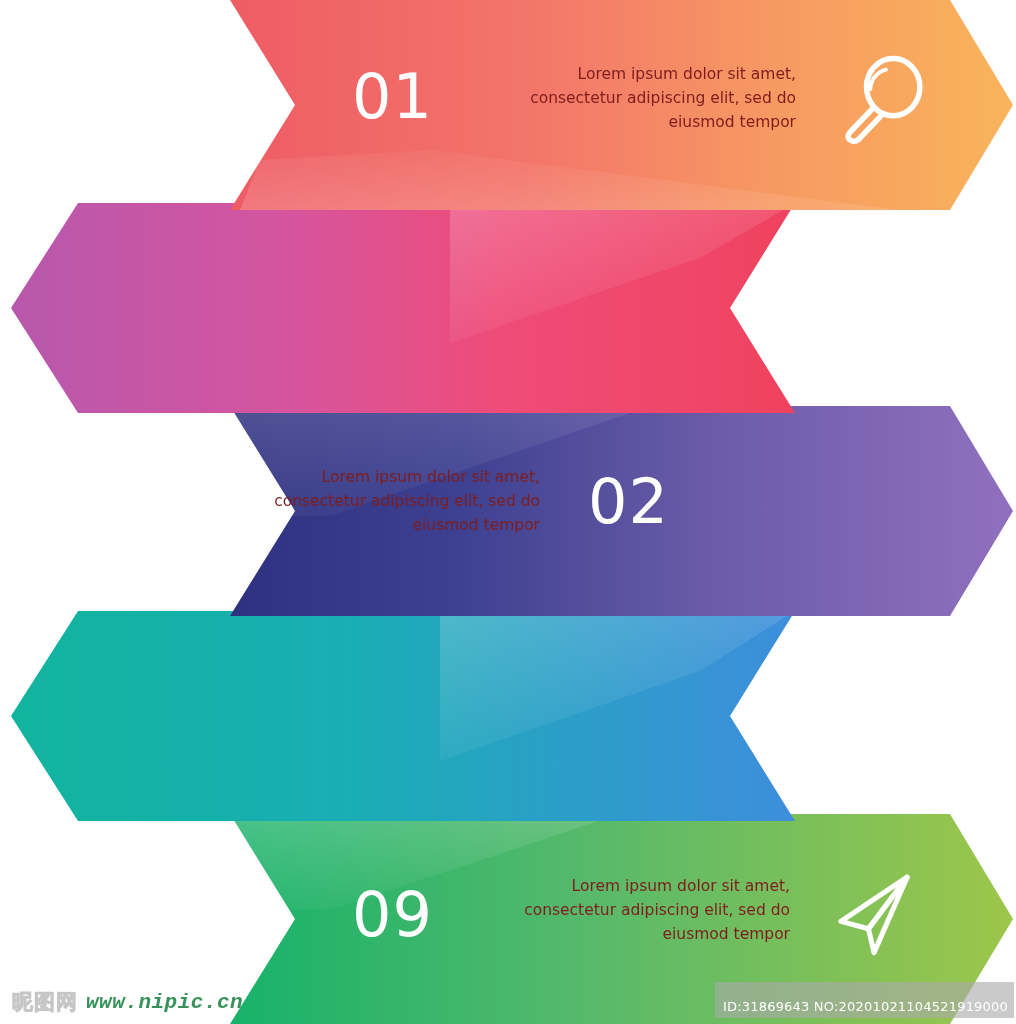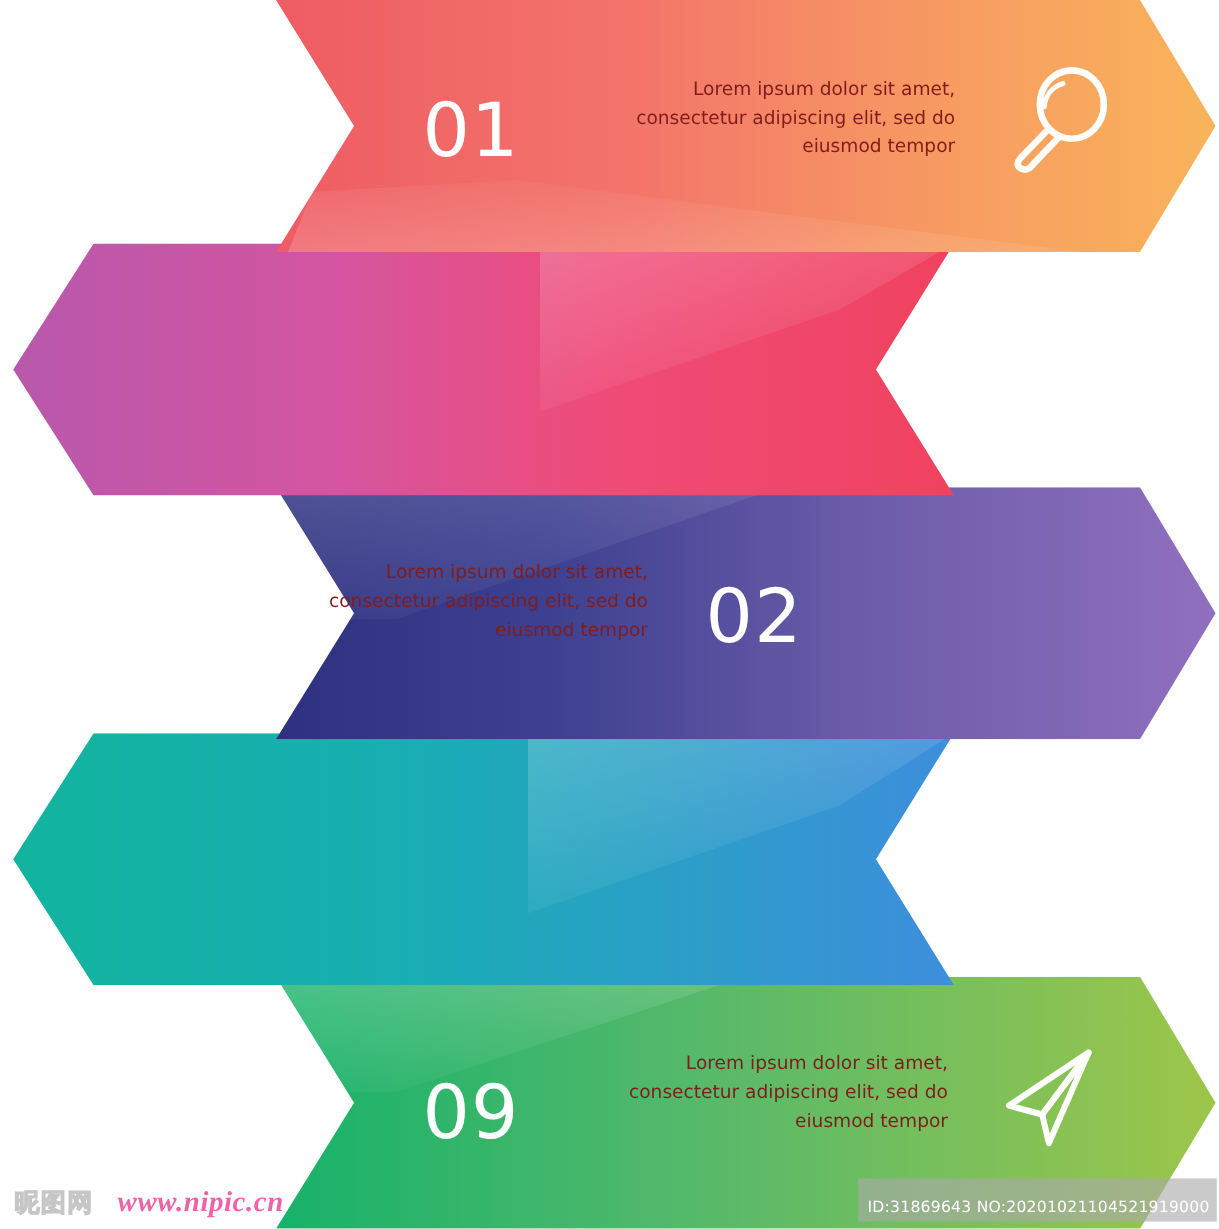--- a/index.html
+++ b/index.html
@@ -47,21 +47,20 @@
 
   .num {
     position: absolute;
     color: #ffffff;
     font-size: 62px;
     font-weight: 400;
     letter-spacing: 1px;
     line-height: 1;
     font-family: "DejaVu Sans", sans-serif;
     white-space: nowrap;
-    margin-top: 12px;
   }
 
   .desc {
     position: absolute;
     color: #7f1d1d;
     font-size: 15.5px;
     line-height: 1.55;
     text-align: right;
     width: 300px;
     font-family: "DejaVu Sans", sans-serif;
@@ -99,38 +98,38 @@
   
   .r5 { top: 814px; }
 
   
   #watermark-left {
     position: absolute;
     left: 12px;
     bottom: 8px;
     display: flex;
     align-items: center;
-    gap: 20px;
+    gap: 8px;
     opacity: 0.85;
   }
   #watermark-left .wm-cn {
     font-size: 21px;
     font-weight: 700;
     color: transparent;
     -webkit-text-stroke: 1px #bdbdbd;
     letter-spacing: 1px;
     font-family: "DejaVu Sans", sans-serif;
   }
   #watermark-left .wm-url {
-    font-size: 24px;
+    font-size: 21px;
     font-style: italic;
     font-weight: 700;
-    color: #ec4899;
+    color: #15803d;
     letter-spacing: 0.5px;
-    font-family: Liberation Serif, serif;
+    font-family: Liberation Mono, monospace;
   }
 
   #id-badge {
     position: absolute;
     right: 2px;
     bottom: 6px;
     background: rgba(170,170,170,0.62);
     color: #ffffff;
     font-size: 13px;
     padding: 17px 6px 4px 8px;

